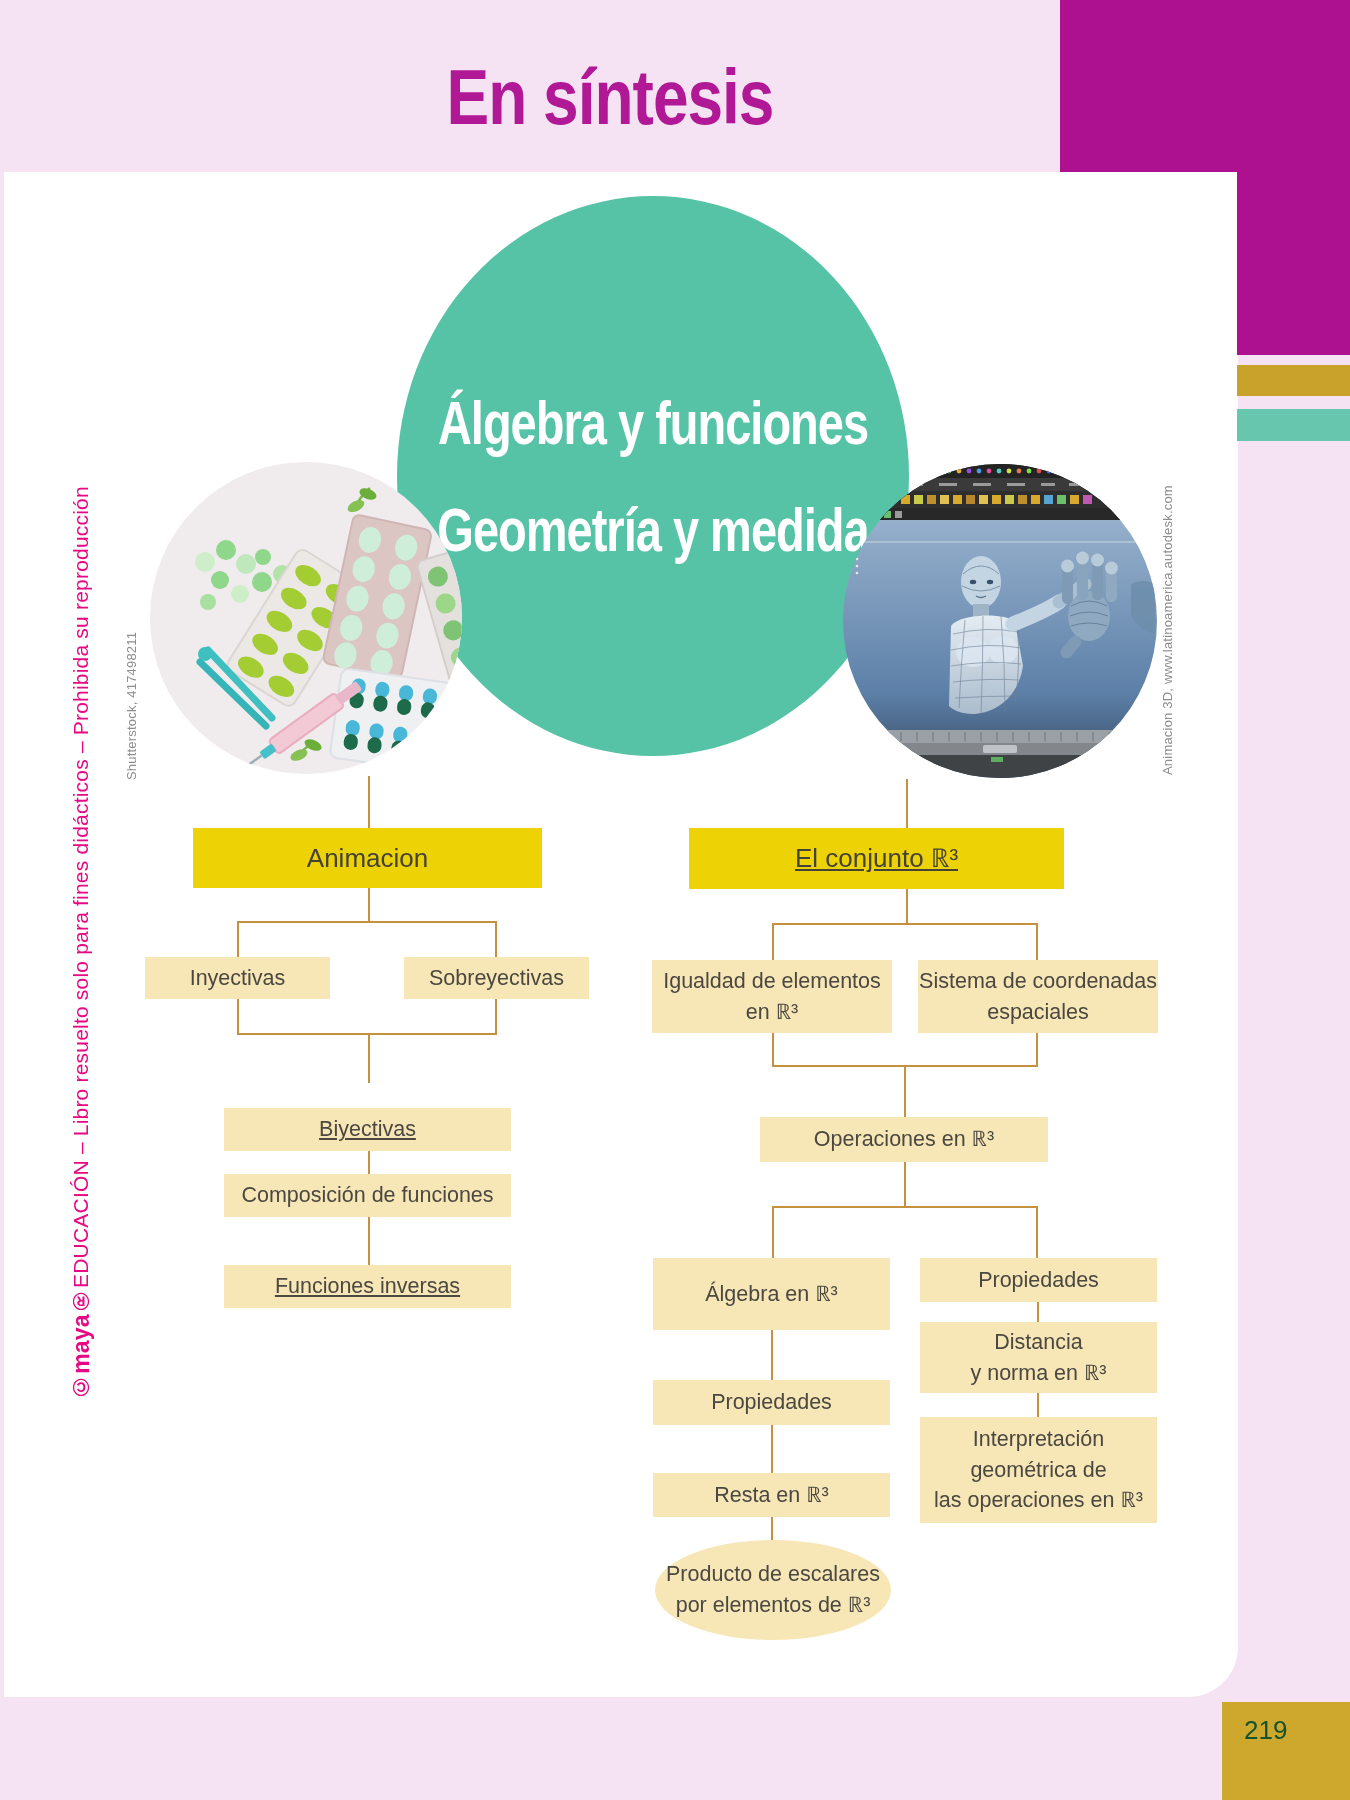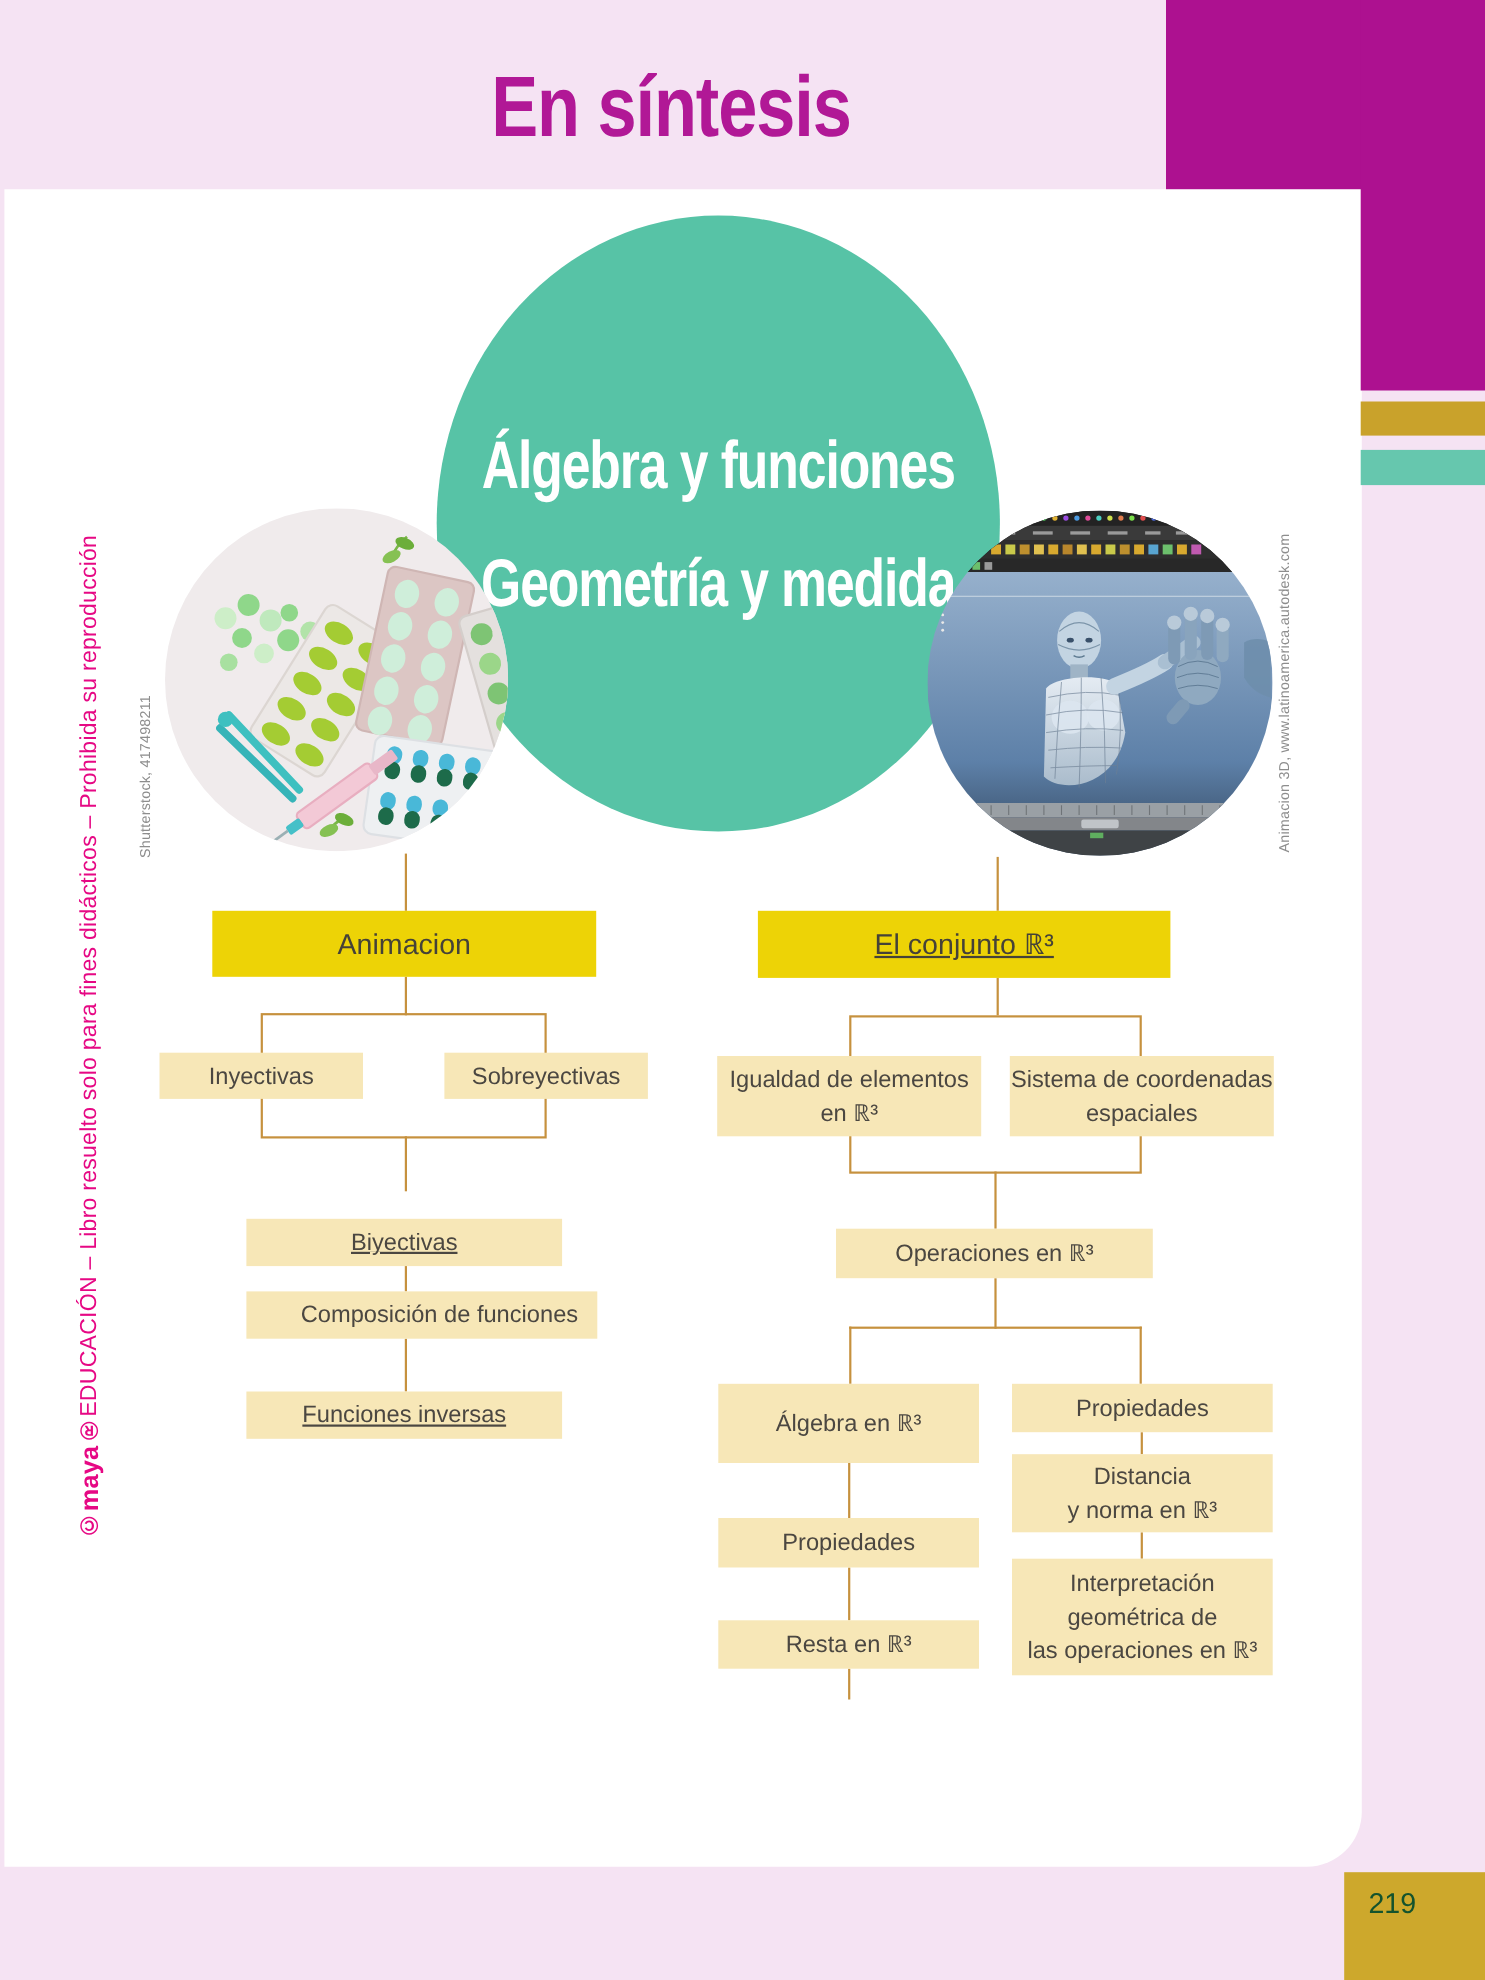--- a/index.html
+++ b/index.html
@@ -333,32 +333,34 @@
   <div class="line" style="left:771px;top:1330px;width:2px;height:50px;"></div>
   <div class="line" style="left:771px;top:1425px;width:2px;height:48px;"></div>
   <div class="line" style="left:771px;top:1517px;width:2px;height:28px;"></div>
   <div class="line" style="left:1037px;top:1302px;width:2px;height:20px;"></div>
   <div class="line" style="left:1037px;top:1393px;width:2px;height:24px;"></div>
 
   <div class="box box-root" style="left:193px;top:828px;width:349px;height:60px;">Animacion</div>
   <div class="box" style="left:145px;top:957px;width:185px;height:42px;">Inyectivas</div>
   <div class="box" style="left:404px;top:957px;width:185px;height:42px;">Sobreyectivas</div>
   <div class="box" style="left:224px;top:1108px;width:287px;height:43px;text-decoration:underline;">Biyectivas</div>
-  <div class="box" style="left:224px;top:1174px;width:287px;height:43px;padding-left:32px;">Composición de funciones</div>
+  <div class="box" style="left:224px;top:1174px;width:287px;height:43px;">Composición de funciones</div>
   <div class="box" style="left:224px;top:1265px;width:287px;height:43px;text-decoration:underline;">Funciones inversas</div>
 
   <div class="box box-root" style="left:689px;top:828px;width:375px;height:61px;text-decoration:underline;">El conjunto ℝ³</div>
   <div class="box" style="left:652px;top:960px;width:240px;height:73px;">Igualdad de elementos
 en ℝ³</div>
   <div class="box" style="left:918px;top:960px;width:240px;height:73px;">Sistema de coordenadas
 espaciales</div>
   <div class="box" style="left:760px;top:1117px;width:288px;height:45px;">Operaciones en ℝ³</div>
   <div class="box" style="left:653px;top:1258px;width:237px;height:72px;">Álgebra en ℝ³</div>
   <div class="box" style="left:653px;top:1380px;width:237px;height:45px;">Propiedades</div>
   <div class="box" style="left:653px;top:1473px;width:237px;height:44px;">Resta en ℝ³</div>
+  <div class="box box-ellipse" style="left:655px;top:1540px;width:236px;height:100px;">Producto de escalares
+por elementos de ℝ³</div>
   <div class="box" style="left:920px;top:1258px;width:237px;height:44px;">Propiedades</div>
   <div class="box" style="left:920px;top:1322px;width:237px;height:71px;">Distancia
 y norma en ℝ³</div>
   <div class="box" style="left:920px;top:1417px;width:237px;height:106px;">Interpretación
 geométrica de
 las operaciones en ℝ³</div>
 
   <div class="folio">
     <span>219</span>
   </div>

